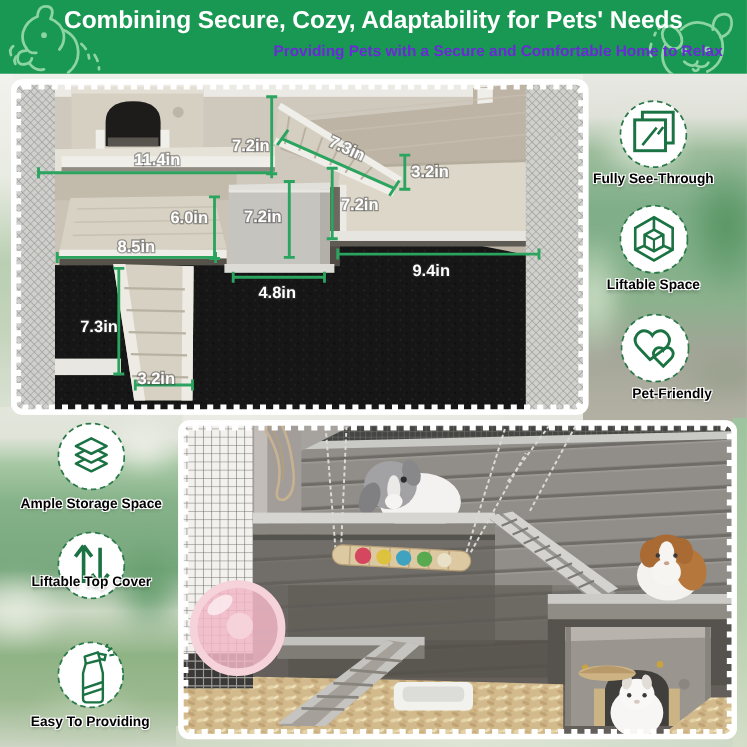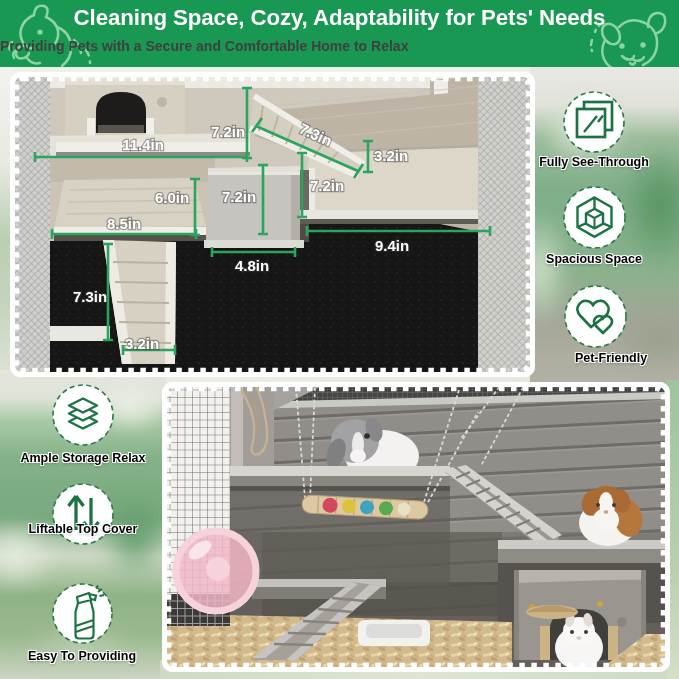--- a/index.html
+++ b/index.html
@@ -59,23 +59,23 @@
   <path d="M45 40 Q40 50 44 59 Q47 66 54 69"></path>
   <circle cx="62" cy="46" r="2.7" fill="#8cd4a2" stroke="none"></circle>
   <circle cx="83" cy="45" r="2.7" fill="#8cd4a2" stroke="none"></circle>
   <path d="M62 56 Q67 61 72 59 Q74 58 74 56"></path>
   <path d="M72 59 Q76 62 81 60 Q83 59 84 57"></path>
   <path d="M70 63 q2 3 5 0"></path>
   <path d="M43 23 q-6 3 -8 9" stroke-dasharray="5 5"></path>
   <path d="M32 40 q-2 6 0 11" stroke-dasharray="5 5"></path>
 </svg>
 
-<div class="abs" style="left:0;top:5px;width:679px;text-align:center;color:#fff;font-weight:bold;font-size:22.3px;letter-spacing:-0.1px">Cleaning Space, Cozy, Adaptability for Pets' Needs</div>
-
-<div class="abs" style="left:0;top:38px;width:657px;text-align:left;color:#404040;font-weight:bold;font-size:14px">Providing Pets with a Secure and Comfortable Home to Relax</div>
+<div class="abs" style="left:0;top:5px;width:679px;text-align:center;color:#fff;font-weight:bold;font-size:22.3px;letter-spacing:-0.1px">Combining Secure, Cozy, Adaptability for Pets' Needs</div>
+
+<div class="abs" style="left:0;top:38px;width:657px;text-align:right;color:#6d28d9;font-weight:bold;font-size:14px">Providing Pets with a Secure and Comfortable Home to Relax</div>
 
 <div class="abs" style="left:10px;top:72px;width:525px;height:305px;background:#fff;border-radius:10px"></div>
 <svg class="abs" style="left:10px;top:72px" width="525" height="305" viewBox="0 0 525 305">
   <defs>
     <clipPath id="p1">
         <rect x="4" y="4" width="517" height="297" rx="8"></rect>
       </clipPath>
     <pattern id="mesh1" width="5" height="5" patternUnits="userSpaceOnUse" patternTransform="rotate(45)">
       <rect width="5" height="5" fill="#cfcfcc"></rect>
       <path d="M0 0H5M0 0V5" stroke="#94948f" stroke-width="1.1"></path>
@@ -357,42 +357,42 @@
 <svg class="abs" style="left:563px;top:186px" width="63" height="63" viewBox="0 0 63 63" fill="none">
   <circle cx="31.5" cy="31.5" r="30.5" fill="#fff" stroke="#2a7a4a" stroke-width="1.6" stroke-dasharray="5 3.5"></circle>
   <g stroke="#1b7343" stroke-width="2.4" fill="none">
     <path d="M31.5 11.5 L48.5 21.3 V41 L31.5 50.8 L14.5 41 V21.3 Z"></path>
     <path d="M31.5 11.5 V22.8 M14.5 41 L23 37.3 M48.5 41 L40 37.3"></path>
     <path d="M31.5 22.8 L40 27.4 V37.8 L31.5 42.4 L23 37.8 V27.4 Z"></path>
     <path d="M23 27.4 L31.5 32 L40 27.4 M31.5 32 V42.4" stroke-width="2"></path>
   </g>
 </svg>
 
-<div class="lbl" style="left:514px;top:252px;width:160px">Spacious Space</div>
+<div class="lbl" style="left:514px;top:252px;width:160px">Liftable Space</div>
 
 <svg class="abs" style="left:564px;top:285px" width="63" height="63" viewBox="0 0 63 63" fill="none">
   <circle cx="31.5" cy="31.5" r="30.5" fill="#fff" stroke="#2a7a4a" stroke-width="1.6" stroke-dasharray="5 3.5"></circle>
   <g stroke="#1b7343" stroke-width="2.6">
     <path d="M28 44 L17.5 33 Q12 27 16 21.5 Q20 16 26 18.5 Q28.5 19.5 30 22 Q31.5 19.5 34 18.5 Q40 16 44 21.5 Q48 27 42.5 33 Z" transform="translate(-1,-2)"></path>
     <path d="M39 48 L32 41 Q28.5 37 31 33.5 Q33.5 30 37.5 31.5 Q38.5 32 39 33 Q39.5 32 40.5 31.5 Q44.5 30 47 33.5 Q49.5 37 46 41 Z"></path>
   </g>
 </svg>
 
 <div class="lbl" style="left:531px;top:351px;width:160px">Pet-Friendly</div>
 
 <svg class="abs" style="left:52px;top:384px" width="62" height="62" viewBox="0 0 62 62" fill="none">
   <circle cx="31" cy="31" r="30" fill="#fff" stroke="#2a7a4a" stroke-width="1.6" stroke-dasharray="5 3.5"></circle>
   <g stroke="#1b7343" stroke-width="2.3" stroke-linejoin="round" fill="#fff">
     <path d="M31 30.5 L45 37.5 L31 44.5 L17 37.5 Z"></path>
     <path d="M31 22.5 L45 29.5 L31 36.5 L17 29.5 Z"></path>
     <path d="M31 14.5 L45 21.5 L31 28.5 L17 21.5 Z"></path>
   </g>
 </svg>
 
-<div class="lbl" style="left:3px;top:451px;width:160px">Ample Storage Relax</div>
+<div class="lbl" style="left:3px;top:451px;width:160px">Ample Storage Space</div>
 
 <svg class="abs" style="left:52px;top:483px" width="62" height="62" viewBox="0 0 62 62" fill="none">
   <circle cx="31" cy="31" r="30" fill="#fff" stroke="#2a7a4a" stroke-width="1.6" stroke-dasharray="5 3.5"></circle>
   <g stroke="#1b7343" stroke-width="3.3" fill="none">
     <path d="M24 47 V14 M24 13 L16.5 23 M24 13 L31.5 23"></path>
     <path d="M39 15 V48 M39 49 L31.5 39 M39 49 L46.5 39"></path>
   </g>
 </svg>
 
 <div class="lbl" style="left:3px;top:522px;width:160px">Liftable Top Cover</div>

